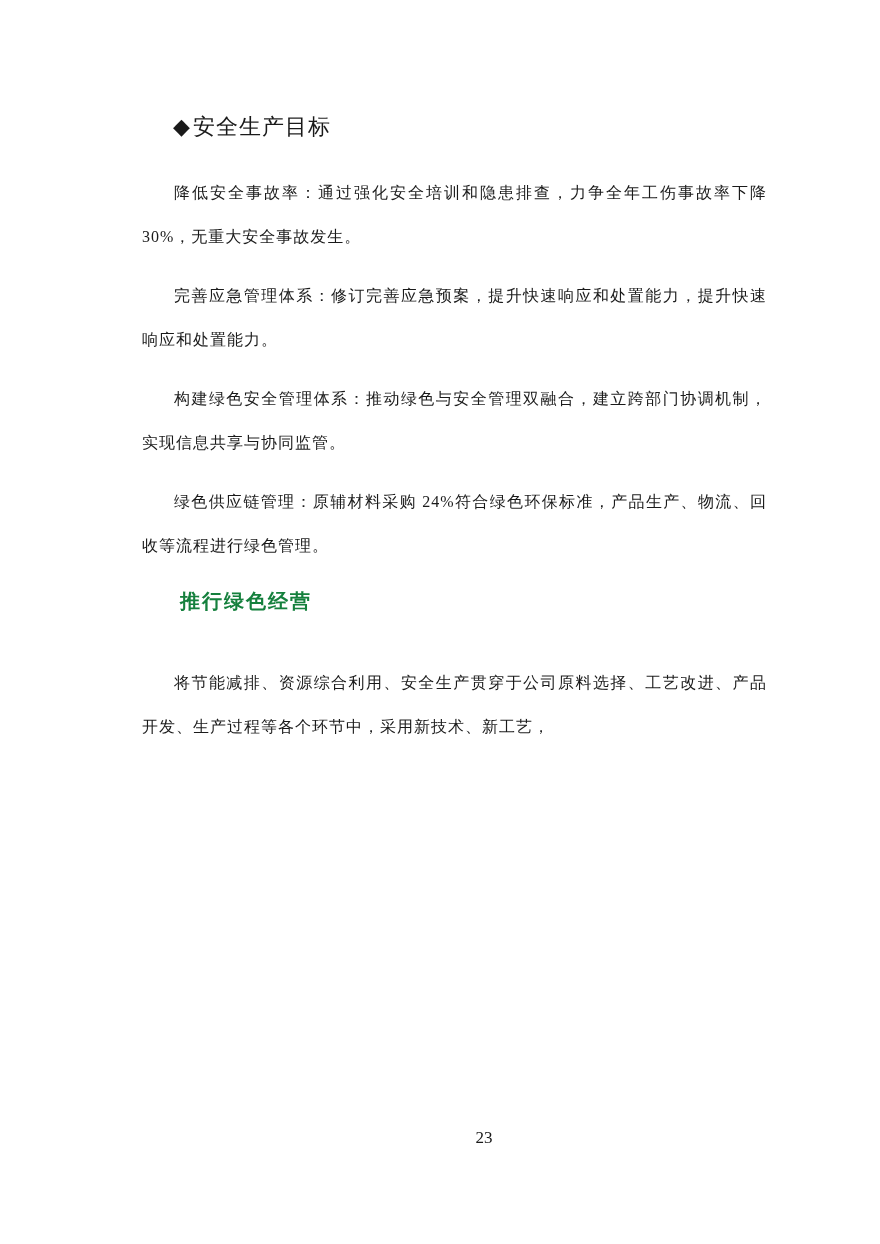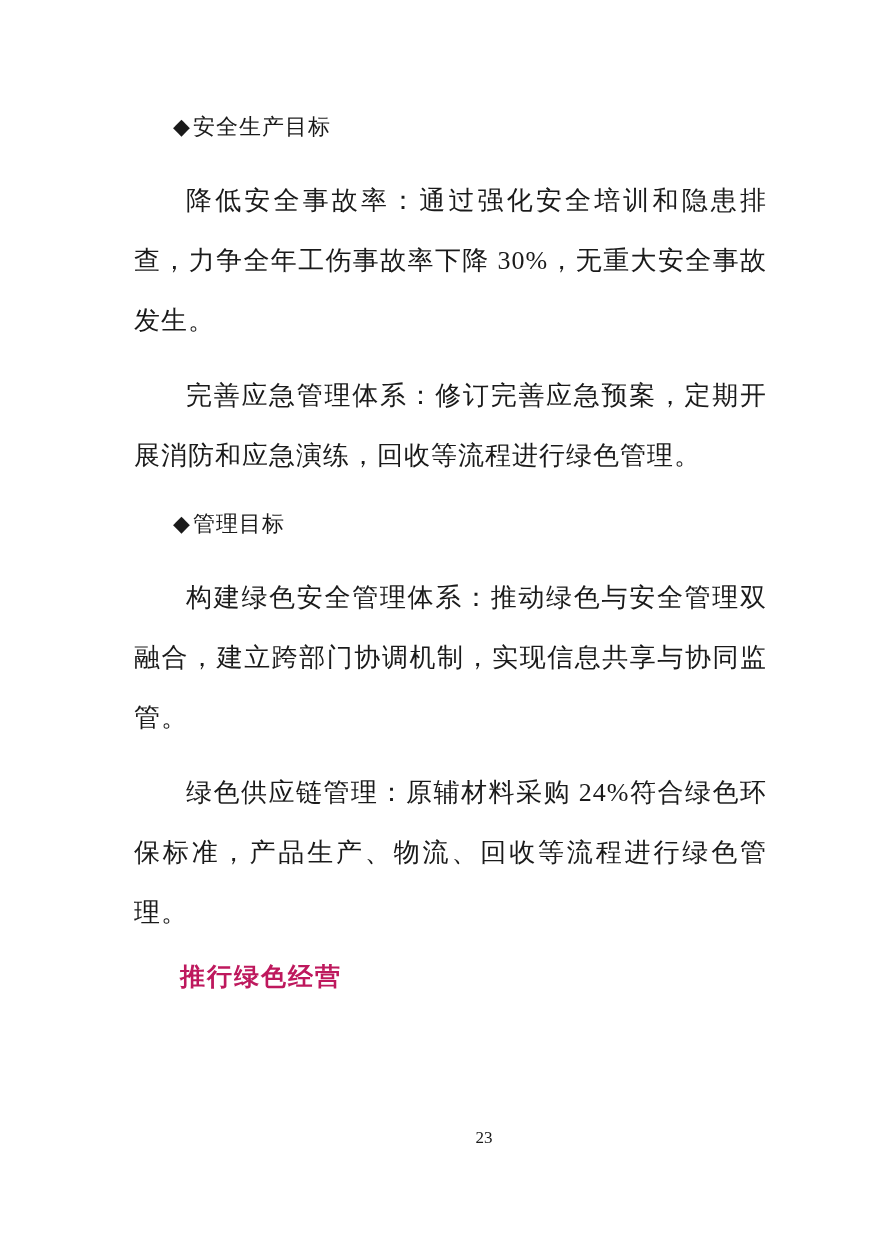--- a/index.html
+++ b/index.html
@@ -17,43 +17,43 @@
     color: #1a1a1a;
     overflow: hidden;
   }
   .content {
     position: absolute;
     top: 104px;
     left: 134px;
     width: 633px;
   }
   .para {
-    font-size: 26px;
-    line-height: 60px;
+    font-size: 16px;
+    line-height: 44px;
     text-align: justify;
-    margin: 0 0 15px 0;
+    margin: 0 0 15px 8px;
     text-indent: 2em;
     letter-spacing: 1px;
   }
   .bullet-heading {
     font-size: 22px;
     font-weight: normal;
     line-height: 45px;
     margin: 0 0 22px 0;
     padding-left: 39px;
     letter-spacing: 1px;
   }
   .bullet-heading .bullet {
     margin-right: 2px;
   }
   .bold-heading {
     font-family: "Liberation Sans", "DejaVu Sans", sans-serif;
-    font-size: 25px;
+    font-size: 20px;
     font-weight: bold;
-    color: #be185d;
+    color: #15803d;
     line-height: 36px;
     margin: 10px 0 42px 0;
     padding-left: 46px;
     letter-spacing: 2px;
   }
   .page-number {
     position: absolute;
     top: 1128px;
     left: 0;
     width: 100%;
@@ -67,28 +67,28 @@
 <body>
 
 <div class="page">
   <div class="content">
 
     <h3 class="bullet-heading"><span class="bullet">◆</span><span>安全生产目标</span></h3>
 
     <p class="para">降低安全事故率：通过强化安全培训和隐患排查，力争全年工伤事故率下降 30%，无重大安全事故发生。</p>
 
 
-    <p class="para">完善应急管理体系：修订完善应急预案，定期开展消防和应急演练，回收等流程进行绿色管理。</p>
+    <p class="para">完善应急管理体系：修订完善应急预案，提升快速响应和处置能力，提升快速响应和处置能力。</p>
 
-    <h3 class="bullet-heading"><span class="bullet">◆</span><span>管理目标</span></h3>
 
     <p class="para">构建绿色安全管理体系：推动绿色与安全管理双融合，建立跨部门协调机制，实现信息共享与协同监管。</p>
 
     <p class="para">绿色供应链管理：原辅材料采购 24%符合绿色环保标准，产品生产、物流、回收等流程进行绿色管理。</p>
 
 
     <h2 class="bold-heading">推行绿色经营</h2>
 
+    <p class="para">将节能减排、资源综合利用、安全生产贯穿于公司原料选择、工艺改进、产品开发、生产过程等各个环节中，采用新技术、新工艺，</p>
 
   </div>
 
   <div class="page-number">23</div>
 </div>
 
 </body></html>

